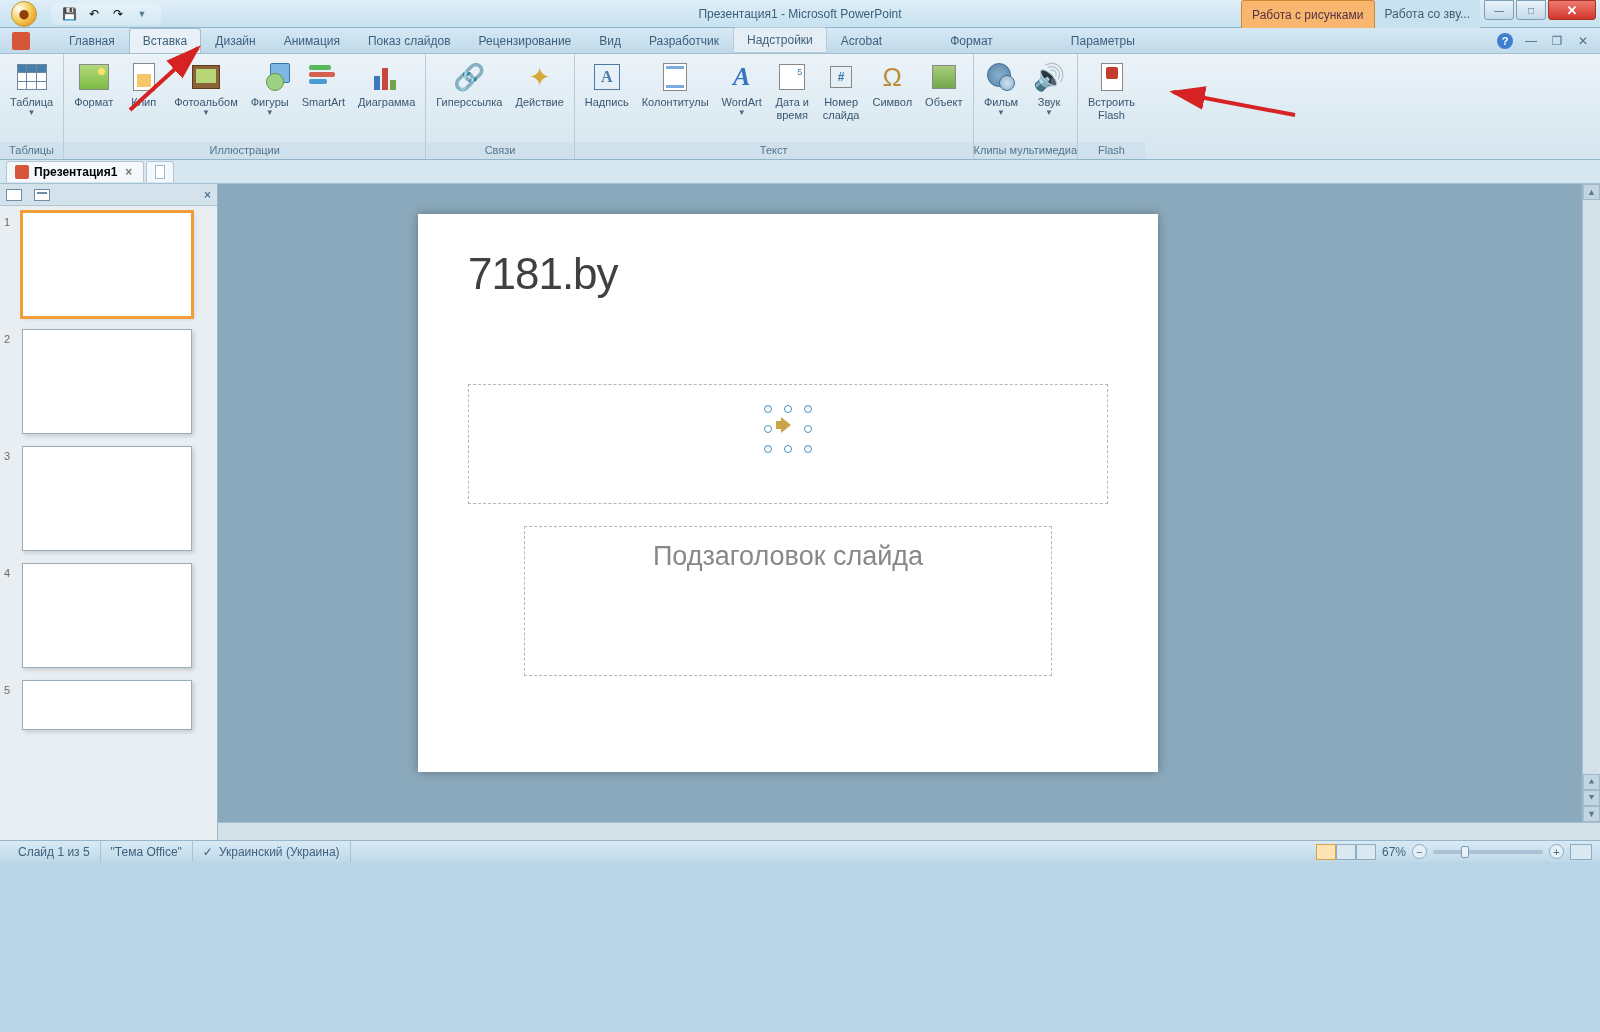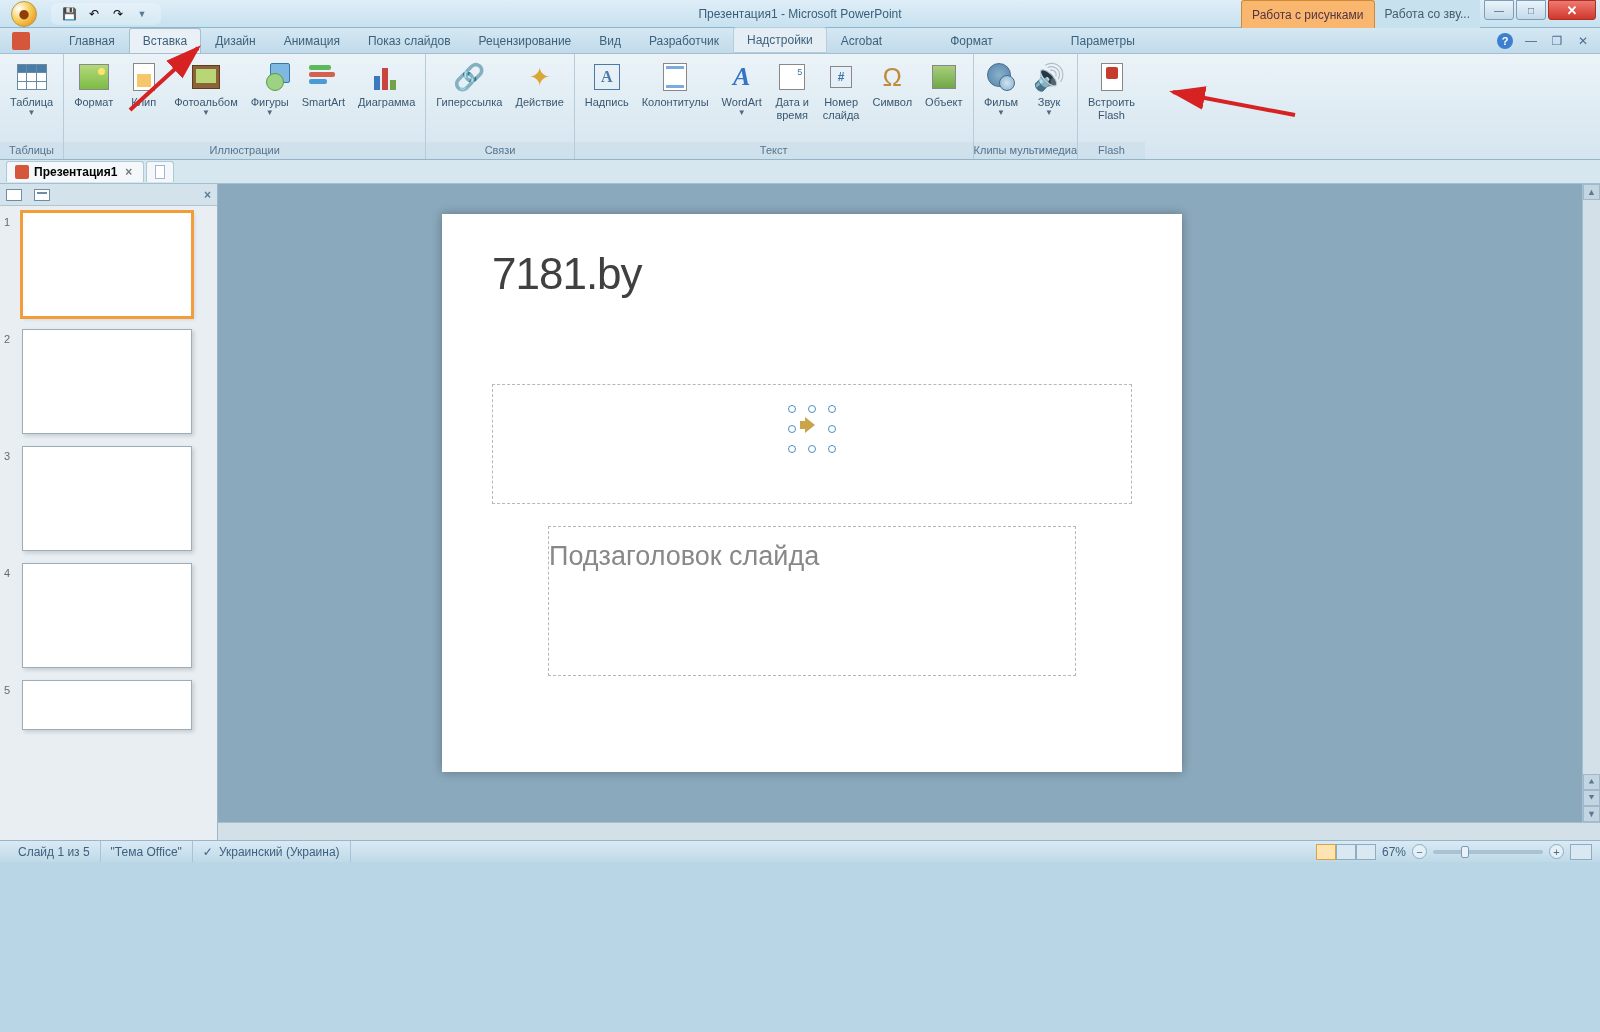--- a/index.html
+++ b/index.html
@@ -52,31 +52,31 @@
 .phead-icon.outline::after{content:"";position:absolute;left:2px;top:2px;right:2px;height:2px;background:#6e8da4;}
 .phead-close { position:absolute; right:6px; color:#5a7a93; font-weight:bold;}
 .thumbs { flex:1; overflow:hidden; padding:6px 4px;}
 .thumb-row { display:flex; align-items:flex-start; gap:6px; margin-bottom:12px;}
 .thumb-num { width:12px; color:#6a6a6a; font-size:11px; padding-top:4px;}
 .thumb { width:170px; height:105px; background:#fff; border:1px solid #9baeb9; box-shadow:2px 2px 4px rgba(0,0,0,0.15);}
 .thumb.selected { outline:3px solid #f39c3a; outline-offset:-1px;}
 
 .editor { flex:1; background:#8aa9bc; position:relative; display:flex; flex-direction:column;}
 .slide-area { flex:1; overflow:hidden; position:relative;}
-.slide { width:740px; height:558px; background:#fff; position:absolute; left:200px; top:30px; box-shadow:0 0 10px rgba(0,0,0,0.3);margin-left:24px;}
+.slide { width:740px; height:558px; background:#fff; position:absolute; left:200px; top:30px; box-shadow:0 0 10px rgba(0,0,0,0.3);}
 .watermark { position:absolute; left:50px; top:35px; font-size:44px; font-weight:400; color:#404040; letter-spacing:-1px; font-family:"Segoe UI",sans-serif;}
 .title-ph { position:absolute; left:50px; top:170px; right:50px; height:120px; border:1px dashed #b7b7b7; display:flex; flex-direction:column; align-items:center; justify-content:flex-start; padding-top:22px;}
 .title-ph-text { font-size:38px; color:#222; }
 .sound-obj { width:28px; height:28px; margin-top:8px; position:relative;}
 .sound-handles { position:absolute; inset:-6px; }
 .handle { width:8px; height:8px; border-radius:50%; background:#fff; border:1px solid #4a90c0; position:absolute;}
 .h-tl{top:-4px;left:-4px}.h-tr{top:-4px;right:-4px}.h-bl{bottom:-4px;left:-4px}.h-br{bottom:-4px;right:-4px}
 .h-ml{top:50%;left:-4px;margin-top:-4px}.h-mr{top:50%;right:-4px;margin-top:-4px}
 .h-tc{top:-4px;left:50%;margin-left:-4px}.h-bc{bottom:-4px;left:50%;margin-left:-4px}
-.subtitle-ph { position:absolute; left:106px; top:312px; right:106px; height:150px; border:1px dashed #b7b7b7; display:flex; align-items:flex-start; padding-top:14px;}
+.subtitle-ph { position:absolute; left:106px; top:312px; right:106px; height:150px; border:1px dashed #b7b7b7; display:flex; align-items:flex-start; justify-content:center; padding-top:14px;}
 .subtitle-ph-text { font-size:27px; color:#888;}
 .vscroll { position:absolute; right:0; top:0; bottom:0; width:18px; background:#d3e0e8; border-left:1px solid #a6bfd0;}
 .vscroll .arrow{height:16px;background:#c3d5e0;border:1px solid #9fb8ca;display:flex;align-items:center;justify-content:center;font-size:9px;color:#5a7a93;}
 .vscroll .track{position:absolute;top:16px;bottom:48px;left:0;right:0;}
 .vscroll .nav-btn{position:absolute;bottom:16px;left:0;right:0;height:16px;background:#c3d5e0;border:1px solid #9fb8ca;font-size:10px;display:flex;align-items:center;justify-content:center;color:#5a7a93;}
 .vscroll .nav-btn.up2{bottom:32px;}
 .vscroll .arrow.bot{position:absolute;bottom:0;left:0;right:0;}
 
 .notes { height:36px; background:#fff; border-top:3px solid #8aa9bc; padding:6px 12px; color:#666; font-size:14px;}
 .hscroll { height:18px; background:#d3e0e8; border-top:1px solid #a6bfd0;}

